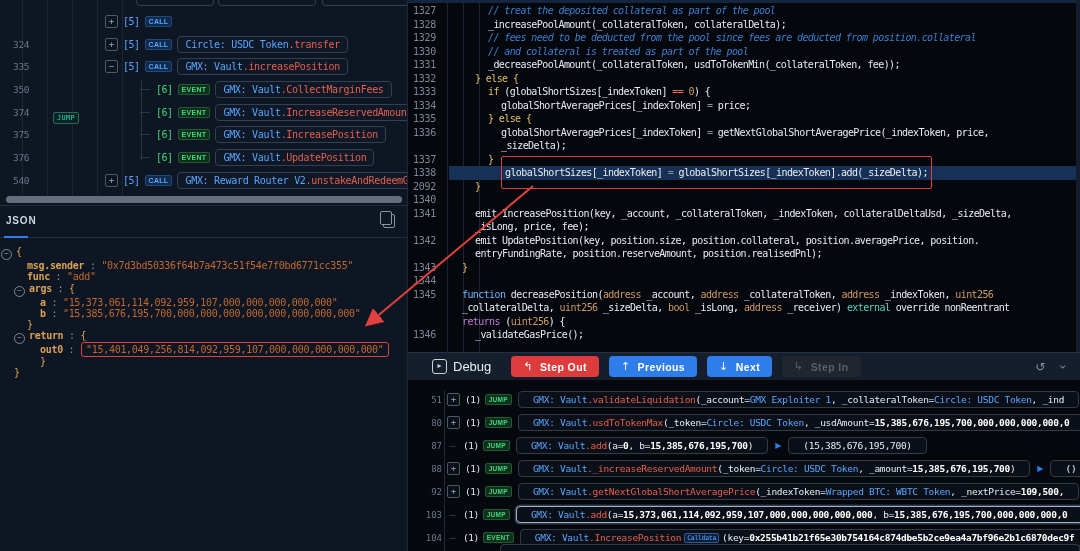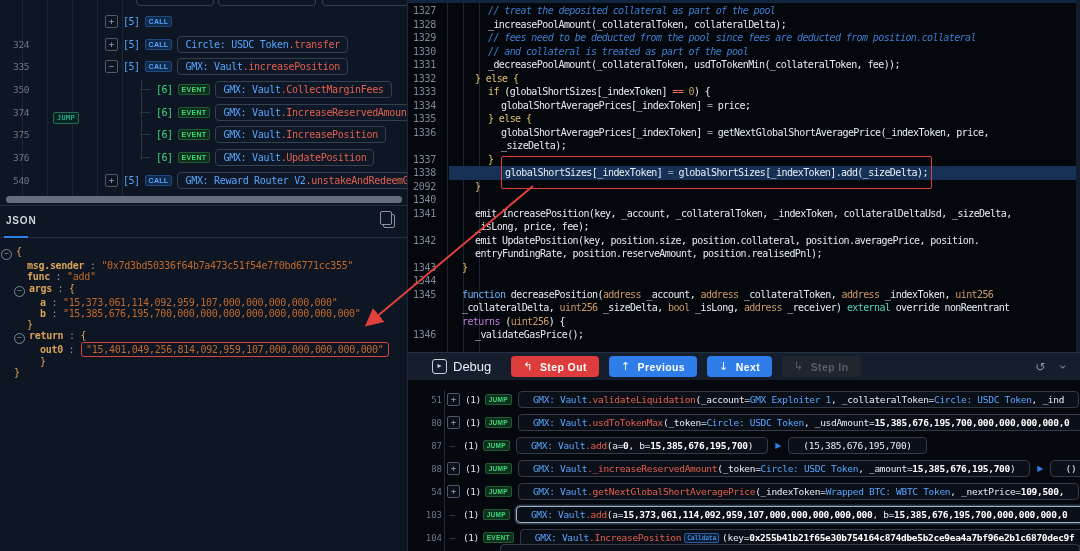--- a/index.html
+++ b/index.html
@@ -395,21 +395,21 @@
           <div class="drow">
             <span class="dnum">88</span>
             <span class="dexp">+</span>
             <span class="dcount">(1)</span>
             <span class="dbadge jump">JUMP</span>
             <span class="dbox main"><span class="tk tk-blue">GMX: Vault</span><span class="tk tk-red">._increaseReservedAmount</span><span class="tk tk-w">(_token=</span><span class="tk tk-blue">Circle: USDC Token</span><span class="tk tk-w">, _amount=</span><span class="tk tk-num">15,385,676,195,700</span><span class="tk tk-w">)</span></span>
             <span class="retarrow">▶</span>
             <span class="dbox"><span class="tk tk-w">()</span></span>
           </div>
           <div class="drow">
-            <span class="dnum">54</span>
+            <span class="dnum">92</span>
             <span class="dexp">+</span>
             <span class="dcount">(1)</span>
             <span class="dbadge jump">JUMP</span>
             <span class="dbox main"><span class="tk tk-blue">GMX: Vault</span><span class="tk tk-red">.getNextGlobalShortAveragePrice</span><span class="tk tk-w">(_indexToken=</span><span class="tk tk-blue">Wrapped BTC: WBTC Token</span><span class="tk tk-w">, _nextPrice=</span><span class="tk tk-num">109,500,</span></span>
           </div>
           <div class="drow sel">
             <span class="dnum">103</span>
             <span class="ddash">–</span>
             <span class="dcount">(1)</span>
             <span class="dbadge jump">JUMP</span>

